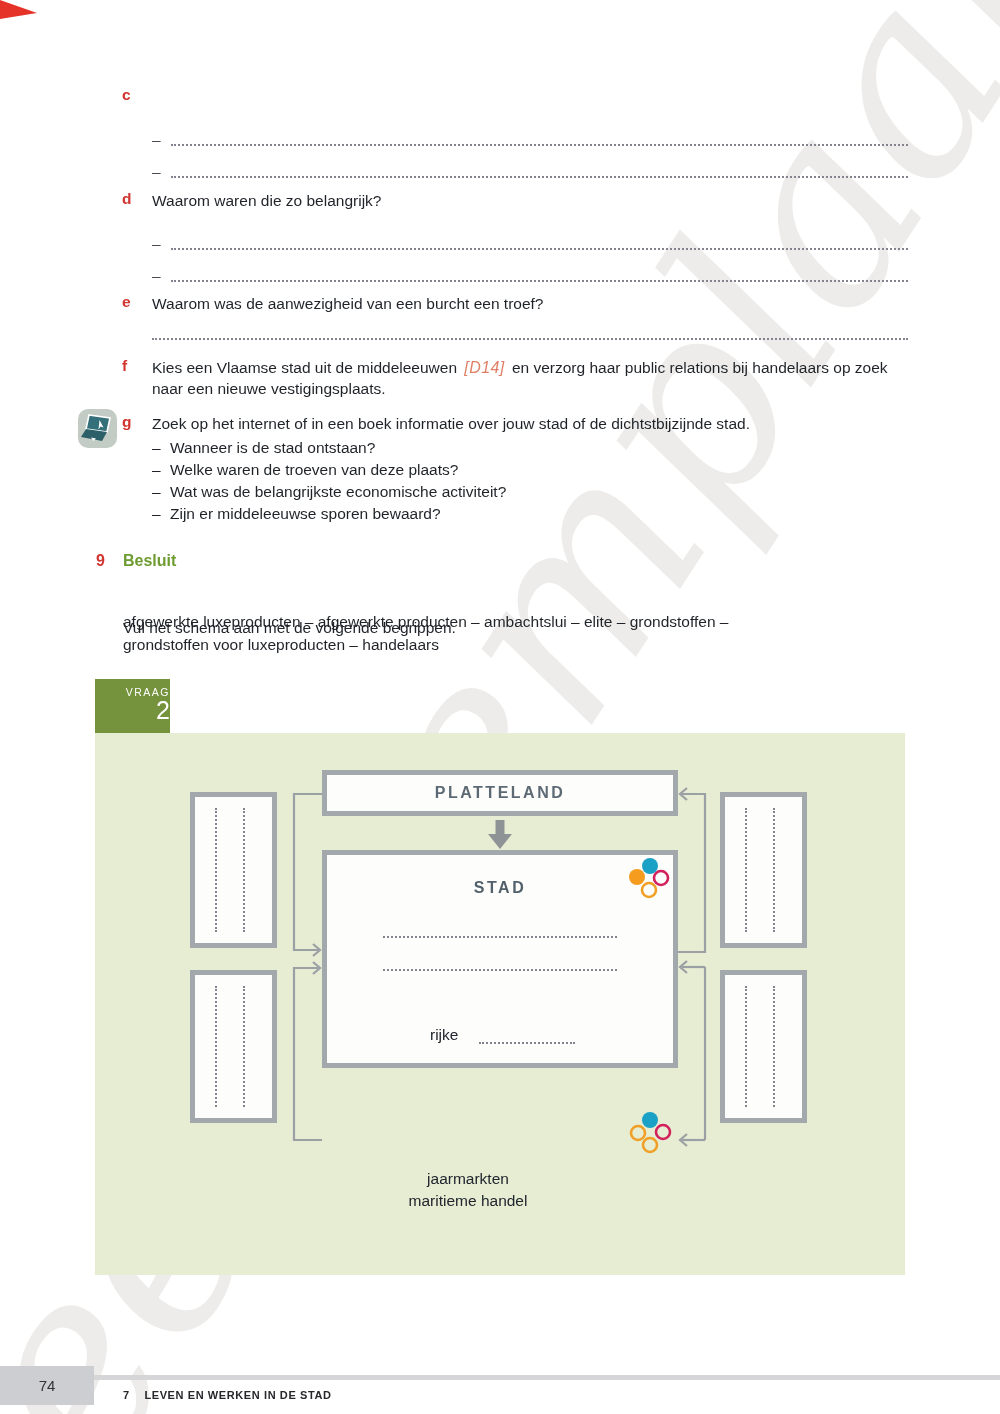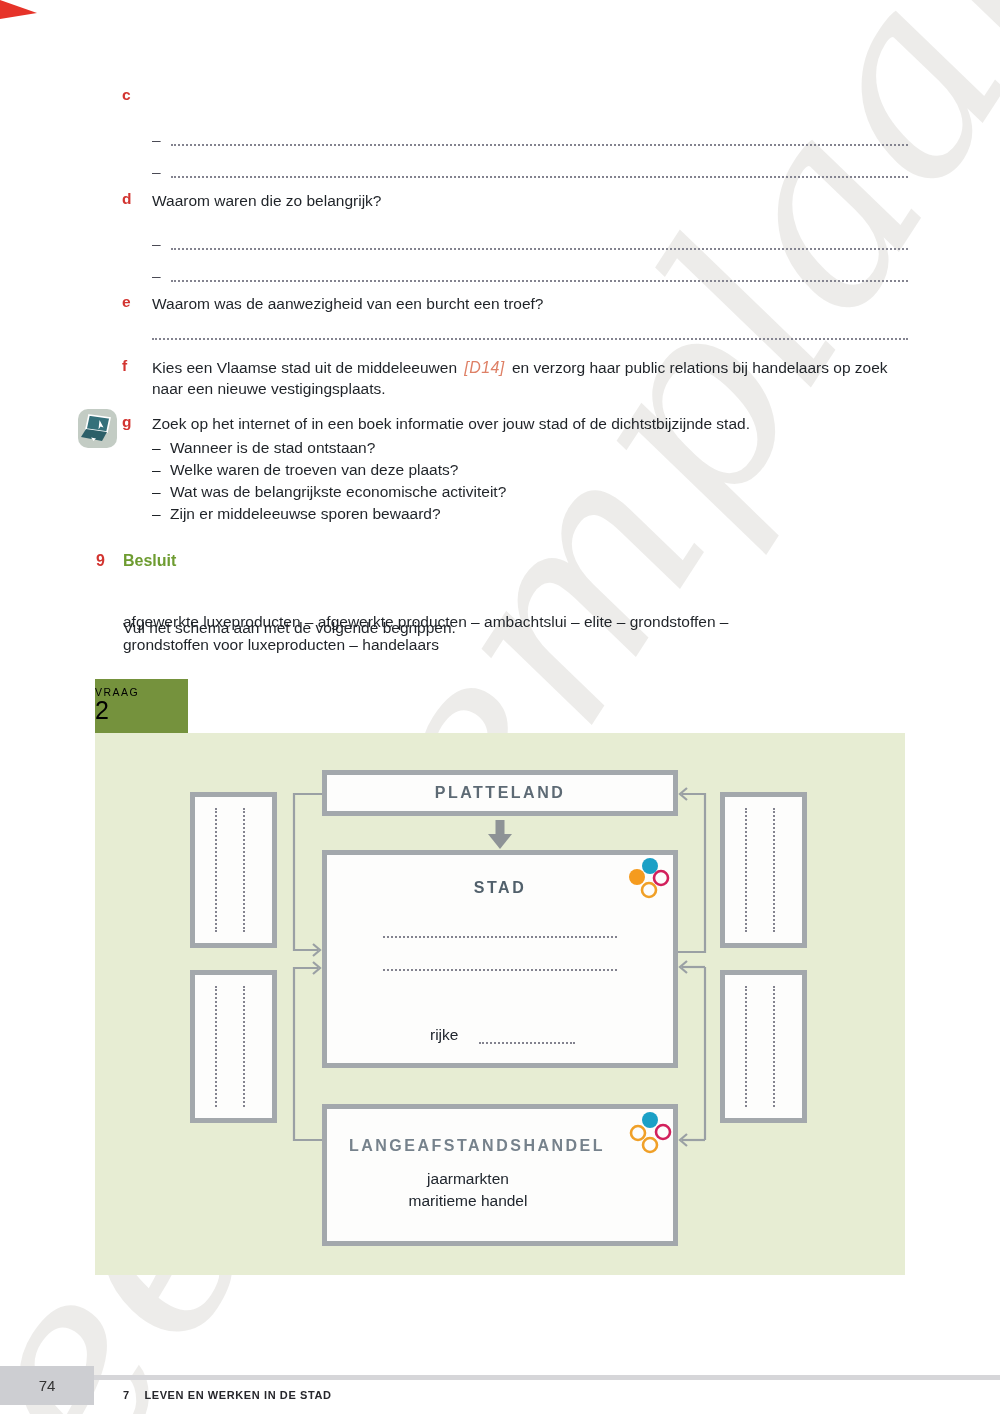--- a/index.html
+++ b/index.html
@@ -35,22 +35,22 @@
   .bullet { display:flex; line-height:22px; }
   .bullet .bdash { width:18px; flex:0 0 18px; color:#1f2328; }
   .icon-wrap { position:absolute; z-index:2; }
   
   .besluit-head { position:absolute; left:96px; z-index:2; display:flex; }
   .besluit-num { color:#d23430; font-weight:bold; width:27px; font-size:16px; }
   .besluit-title { color:#6e9c31; font-weight:bold; font-size:16px;text-align:center; }
   .plain-block { position:absolute; left:123px; z-index:2; line-height:22px; }
   
   .vraag-badge {
-    position:absolute; left:95px; top:679px; width:93px; height:54px;
-    background:#75923d; z-index:2; text-align:left; color:#000000;
+    position:absolute; left:95px; top:679px; width:75px; height:54px;
+    background:#75923d; z-index:2; text-align:right; color:#ffffff;
   }
   .vraag-kicker { font-size:10.5px; letter-spacing:1.5px; margin-top:7px; }
   .vraag-num { font-size:25px; line-height:25px; }
   .vraag-banner {
     position:absolute; left:170px; top:679px; width:735px; height:54px;
     background:#cbd98e; z-index:2;
     display:flex; align-items:center;
   }
   .vraag-q { color:#cf3c2a; font-size:16px; line-height:24px; padding-left:30px; width:700px; }
   
@@ -217,23 +217,20 @@
     <circle cx="35" cy="24" r="7" fill="none" stroke="#d2215c" stroke-width="2.6"></circle>
     <circle cx="23" cy="36" r="7" fill="none" stroke="#f0a027" stroke-width="2.6"></circle>
   </svg>
   <div class="hdots" style="left:383px; top:924px; width:234px; height:14px;"></div>
   <div class="hdots" style="left:383px; top:957px; width:234px; height:14px;"></div>
   <div class="rijke-row" style="left:430px; top:1026px; width:145px;">
     <span style="margin-right:21px; color:#20262e;">rijke</span>
     <span class="dots" style="flex:1;"></span>
   </div>
 
-  <div class="dbox" style="left:322px; top:1104px; width:356px; height:142px;">
-    <div class="dbox-title" style="color:#76828c; margin-top:28px; padding-right:46px;">LANGEAFSTANDSHANDEL</div>
-  </div>
   <svg class="decor" style="left:626px; top:1108px;" width="48" height="48">
     <circle cx="24" cy="12" r="8" fill="#1ba0c6"></circle>
     <circle cx="12" cy="25" r="7" fill="none" stroke="#f0a027" stroke-width="2.6"></circle>
     <circle cx="37" cy="24" r="7" fill="none" stroke="#d2215c" stroke-width="2.6"></circle>
     <circle cx="24" cy="37" r="7" fill="none" stroke="#f0a027" stroke-width="2.6"></circle>
   </svg>
   <div class="center-lines" style="left:322px; top:1168px; width:292px;">
     <div>jaarmarkten</div>
     <div>maritieme handel</div>
   </div>

